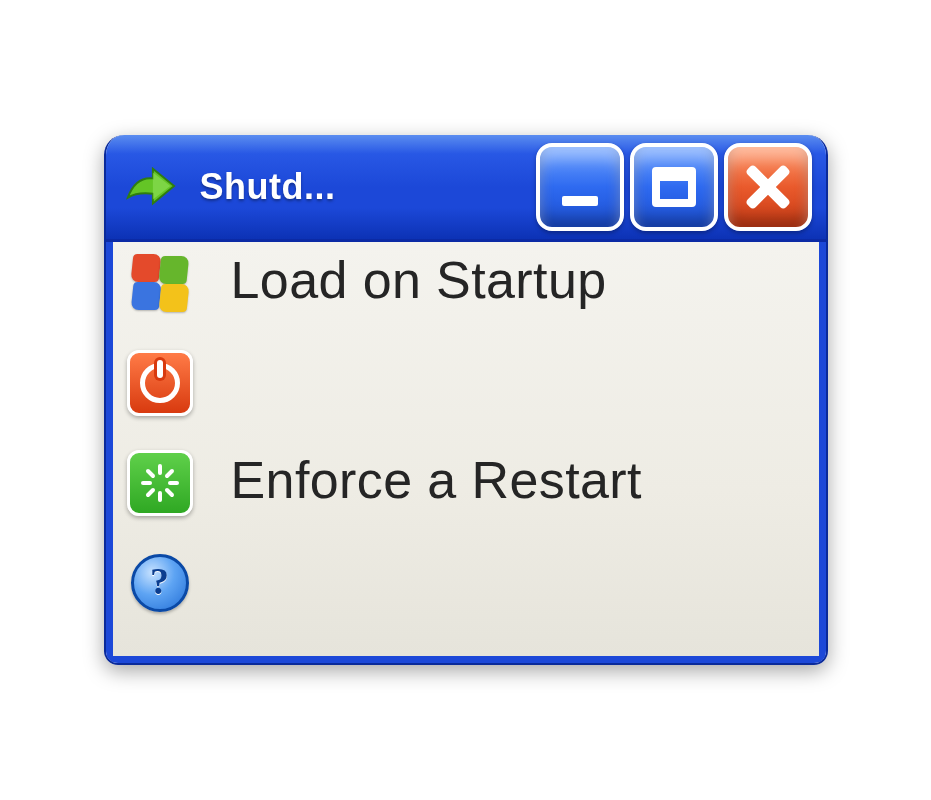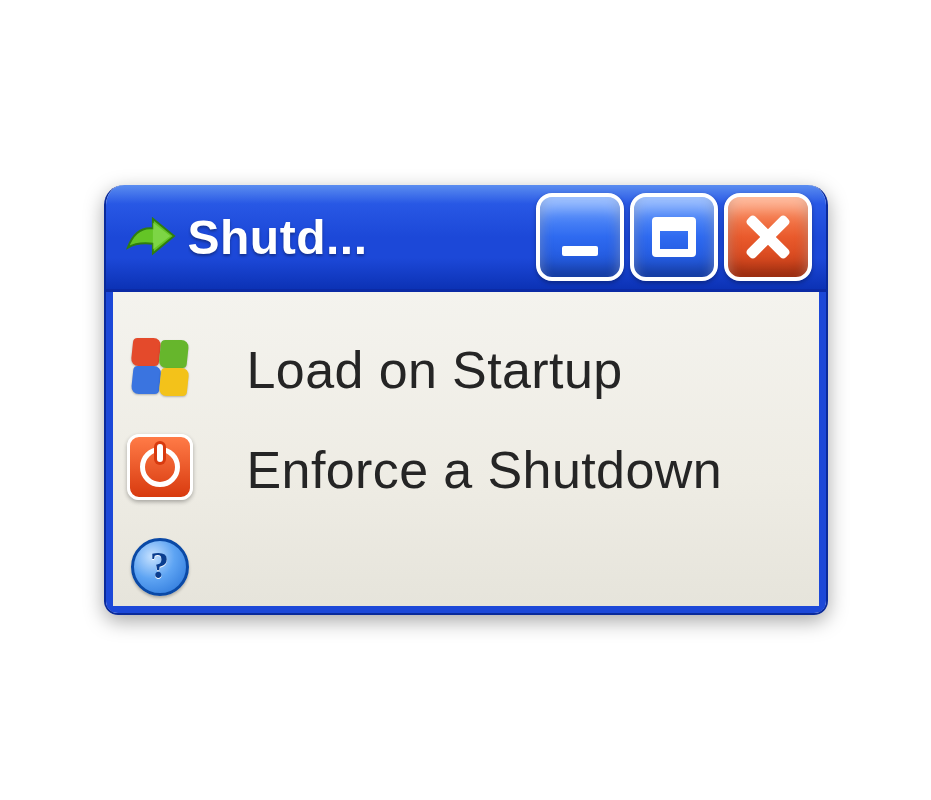--- a/index.html
+++ b/index.html
@@ -45,27 +45,28 @@
     width: 52px;
     height: 52px;
     margin-right: 12px;
     display: flex;
     align-items: center;
     justify-content: center;
   }
 
   .titlebar .title-text {
     color: #fff;
-    font-size: 48px;
+    font-size: 36px;
     font-weight: 700;
     letter-spacing: 0.5px;
     text-shadow: 0 2px 3px rgba(0,0,0,0.35);
     white-space: nowrap;
     overflow: hidden;
     flex: 1;
+    margin-left: 12px;
   }
 
   .win-buttons {
     display: flex;
     gap: 6px;
     padding-right: 4px;
   }
 
   .win-btn {
     width: 80px;
@@ -129,23 +130,23 @@
   .menu {
     background: linear-gradient(to bottom, #f4f3ee 0%, #eeece4 60%, #e6e4db 100%);
     border-left: 7px solid #1c48d8;
     border-right: 7px solid #1c48d8;
     border-bottom: 7px solid #1c48d8;
     padding: 8px 14px 6px 10px;
   }
 
   .menu-item {
     display: flex;
-    align-items: flex-end;
+    align-items: flex-start;
     height: 100px;
-    gap: 54px;
+    gap: 38px;
     cursor: default;
     border-radius: 6px;
     padding-left: 4px;
   }
 
   .menu-icon {
     width: 66px;
     height: 66px;
     display: flex;
     align-items: center;
@@ -273,23 +274,41 @@
       </div>
       <div class="menu-label">Load on Startup</div>
     </div>
 
     <div class="menu-item">
       <div class="menu-icon">
         <div class="power-red">
             <div class="ring"></div>
           </div>
       </div>
-      <div class="menu-label">Enforce a Shutdown</div>
-    </div>
-
+    </div>
+
+    <div class="menu-item">
+      <div class="menu-icon">
+        <div class="spin-green">
+          <svg viewBox="0 0 42 42" xmlns="http://www.w3.org/2000/svg">
+            <g stroke="#ffffff" stroke-width="4" stroke-linecap="round">
+              <line x1="21" y1="4" x2="21" y2="11"></line>
+              <line x1="21" y1="31" x2="21" y2="38"></line>
+              <line x1="4" y1="21" x2="11" y2="21"></line>
+              <line x1="31" y1="21" x2="38" y2="21"></line>
+              <line x1="9" y1="9" x2="14" y2="14"></line>
+              <line x1="28" y1="28" x2="33" y2="33"></line>
+              <line x1="9" y1="33" x2="14" y2="28"></line>
+              <line x1="28" y1="14" x2="33" y2="9"></line>
+            </g>
+          </svg>
+        </div>
+      </div>
+      <div class="menu-label">Enforce a Restart</div>
+    </div>
 
 
     <div class="menu-item">
       <div class="menu-icon">
         <div class="help-icon">
             <span>?</span>
           </div>
       </div>
     </div>
 

